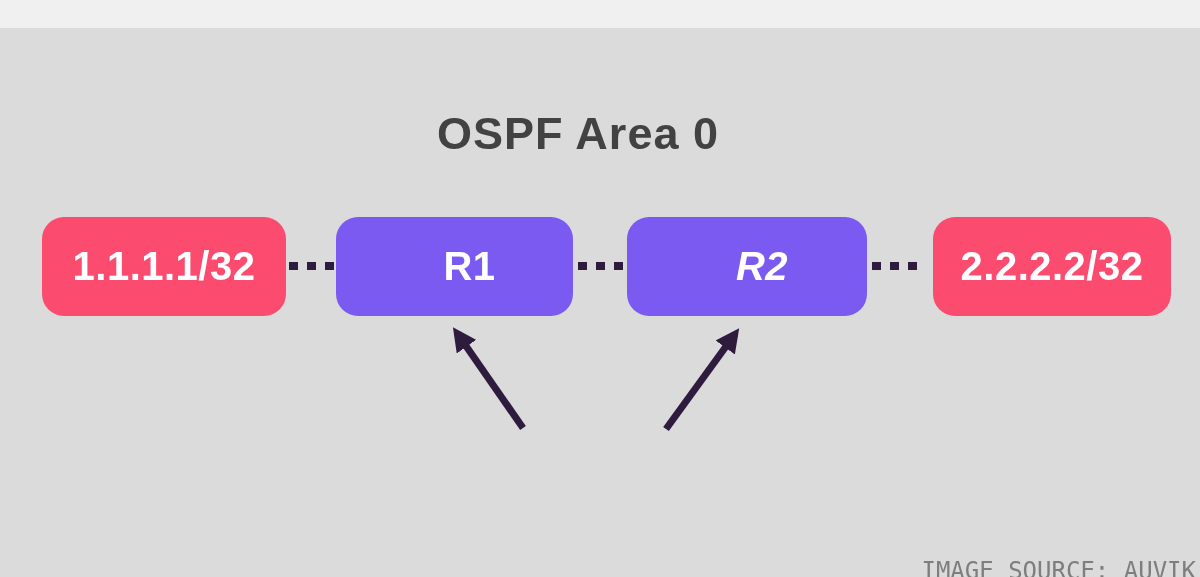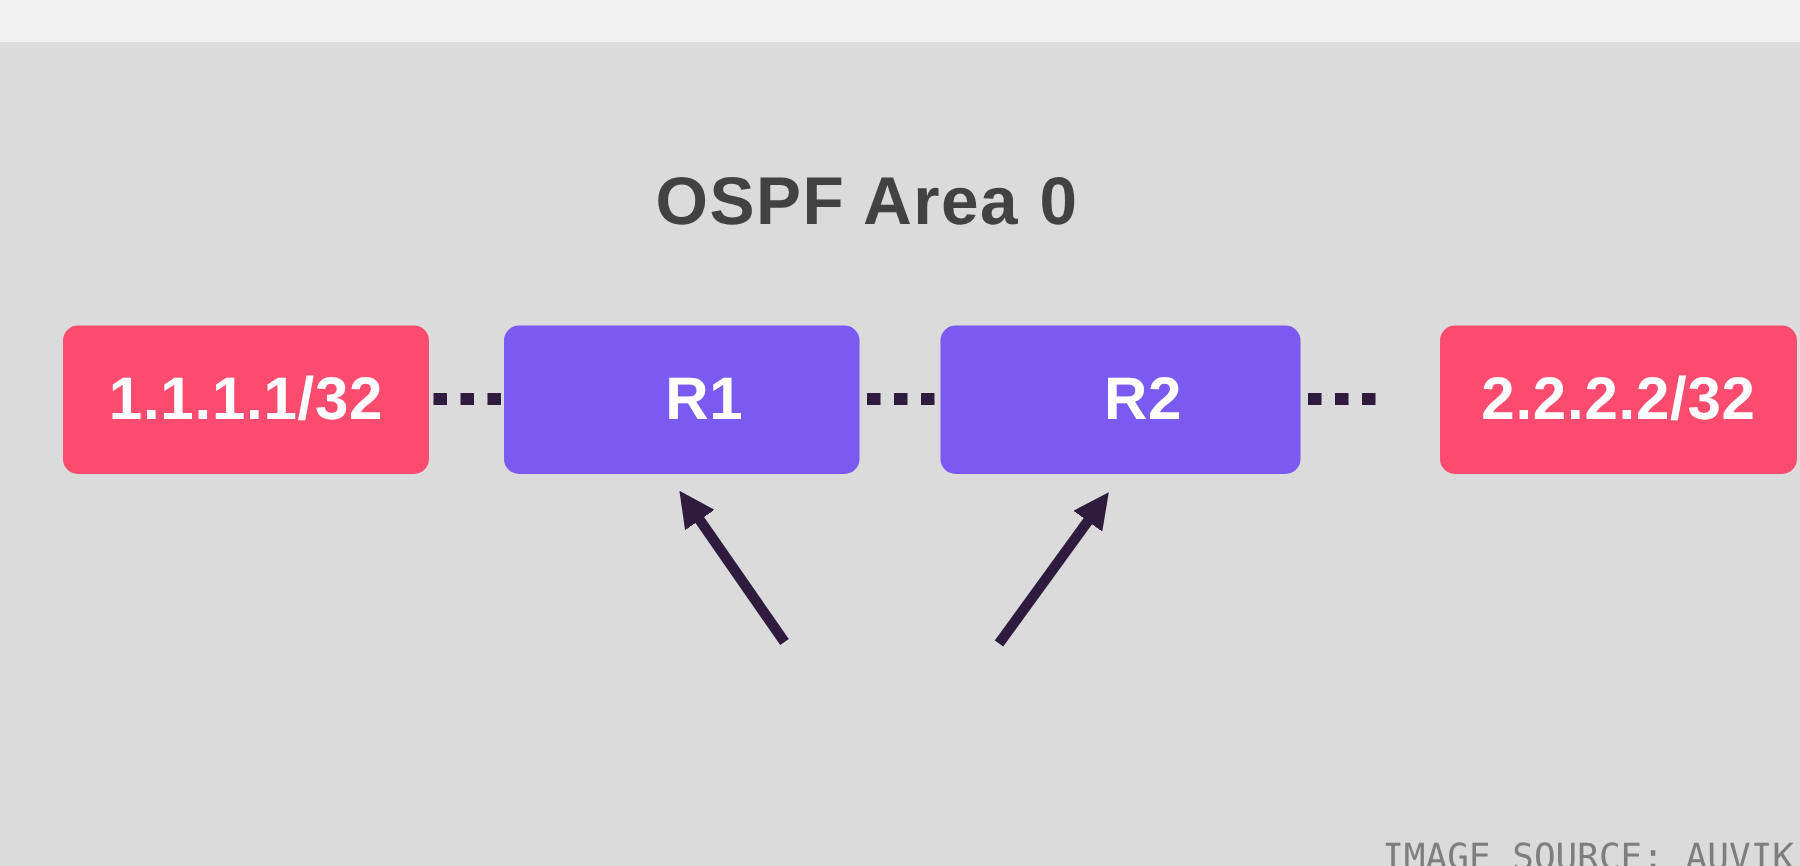--- a/index.html
+++ b/index.html
@@ -31,34 +31,34 @@
     font-size: 45px;
     font-weight: 700;
     letter-spacing: 1px;
     color: var(--title-color);
   }
   .node {
     position: absolute;
     display: flex;
     align-items: center;
     justify-content: center;
-    border-radius: 10px;
+    border-radius: 22px;
     color: var(--node-text);
     font-weight: 700;
     font-size: 40px;
     letter-spacing: 0.5px;
     white-space: nowrap;
   }
   .node.pink   { background: var(--node-pink); }
   .node.purple { background: var(--node-purple); padding-left: 30px; }
 
   .node-lo1    { left: 42px;  top: 189px; width: 244px; height: 99px; }
   .node-r1     { left: 336px; top: 189px; width: 237px; height: 99px; }
-  .node-r2     { left: 627px; top: 189px; width: 240px; height: 99px; }
-  .node-lo2    { left: 960px; top: 189px; width: 238px; height: 99px; align-items: center; }
+  .node-r2     { left: 627px; top: 189px; width: 240px; height: 99px; font-style: italic; }
+  .node-lo2    { left: 933px; top: 189px; width: 238px; height: 99px; align-items: center; }
   .node-subnet { left: 441px; top: 398px; width: 327px; height: 102px; }
 
   .connector-layer {
     position: absolute;
     inset: 0;
     width: 1200px;
     height: 577px;
     pointer-events: none;
   }
   .credit {

